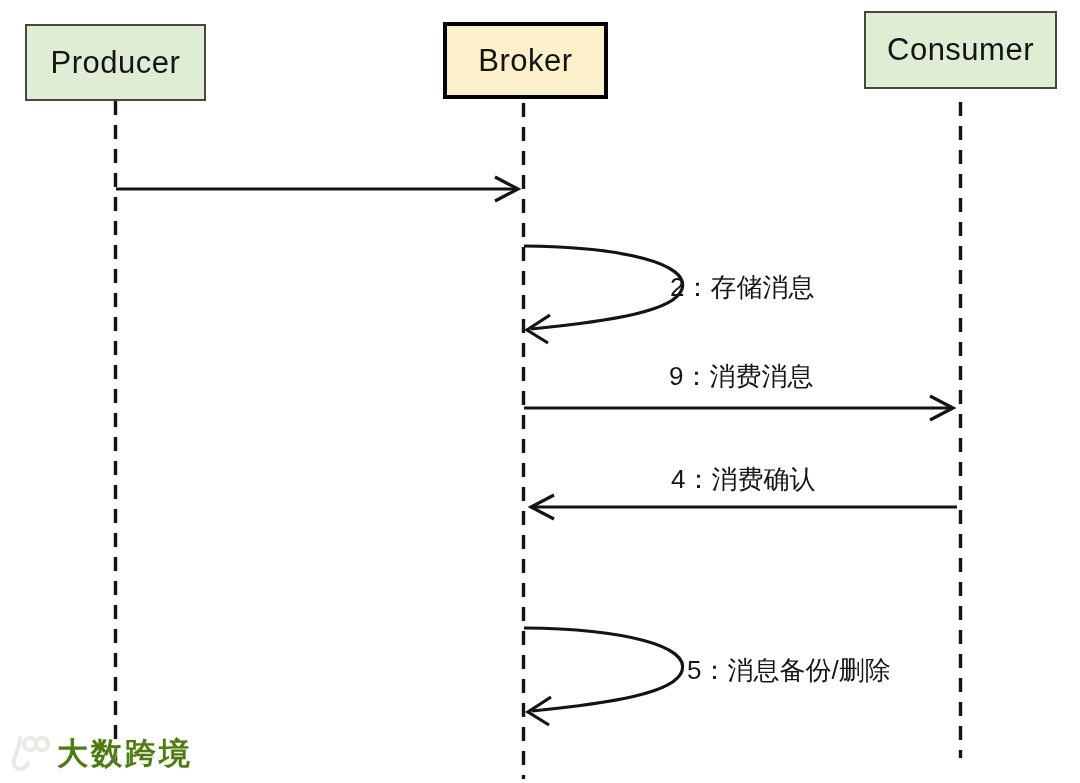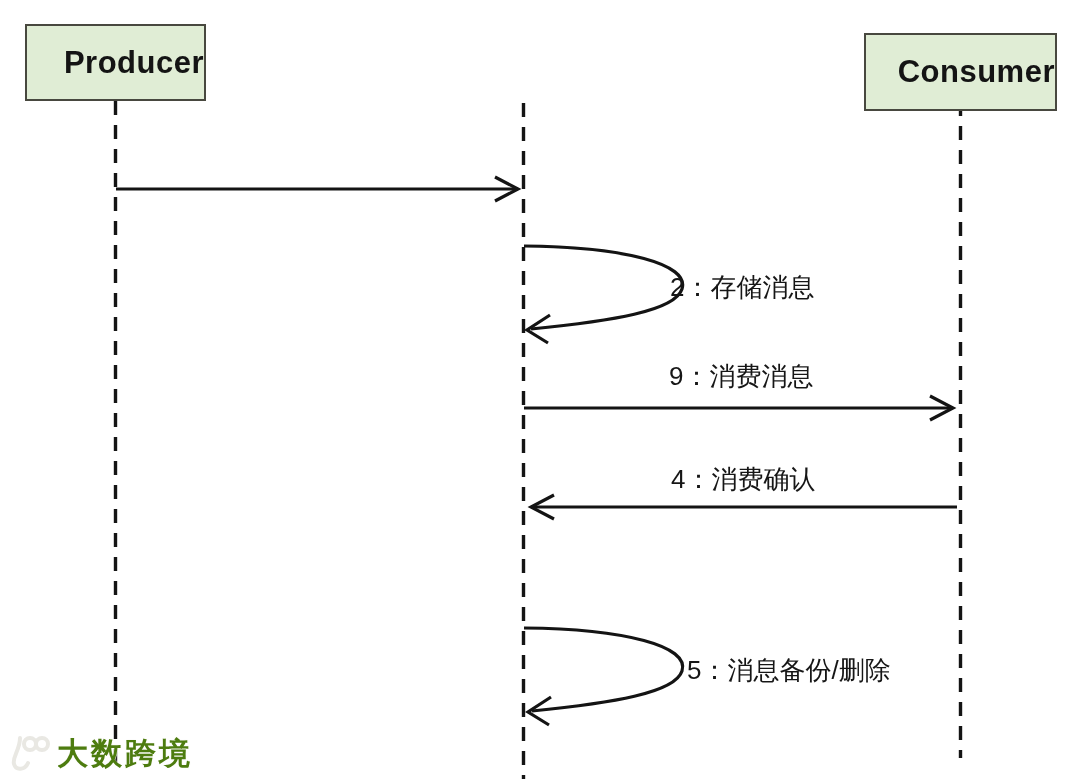--- a/index.html
+++ b/index.html
@@ -11,37 +11,36 @@
     background: #ffffff;
     overflow: hidden;
     font-family: "Liberation Sans", "DejaVu Sans", sans-serif;
   }
   .wires { position: absolute; inset: 0; width: 1080px; height: 783px; }
 
   .actor {
     position: absolute;
     display: flex;
     align-items: center;
-    justify-content: flex-end;
+    justify-content: center;
     font-size: 31px;
     color: #141414;
     letter-spacing: 0.5px;
-    font-weight: bold;
   }
   .actor.green {
     background: #e0edd5;
     border: 2px solid #48483f;
   }
   .actor.yellow {
     background: #fbf0ca;
     border: 4px solid #000000;
   }
   .actor-producer { left: 25px;  top: 24px; width: 181px; height: 77px; }
   .actor-broker   { left: 443px; top: 22px; width: 165px; height: 77px; }
-  .actor-consumer { left: 864px; top: 33px; width: 193px; height: 78px; }
+  .actor-consumer { left: 864px; top: 11px; width: 193px; height: 78px; }
 
   .msg-label {
     position: absolute;
     font-size: 26px;
     color: #161616;
     white-space: nowrap;
     line-height: 30px;
   }
   .msg-1 { left: 257px; top: 138px; }
   .msg-2 { left: 670px; top: 272px; }
@@ -99,20 +98,23 @@
 
     <g>
       <path d="M 524,628 C 625,629 690,646 682,671 C 675,693 612,703 532,711"></path>
       <polyline points="551,697 528,712 549,725"></polyline>
     </g>
   </svg>
 
   <div class="actor green actor-producer">
     <span>Producer</span>
   </div>
+  <div class="actor yellow actor-broker">
+    <span>Broker</span>
+  </div>
   <div class="actor green actor-consumer">
     <span>Consumer</span>
   </div>
 
   <div class="msg-label msg-2">2：存储消息</div>
   <div class="msg-label msg-3">9：消费消息</div>
   <div class="msg-label msg-4">4：消费确认</div>
   <div class="msg-label msg-5">5：消息备份/删除</div>
 
   <div class="watermark">

